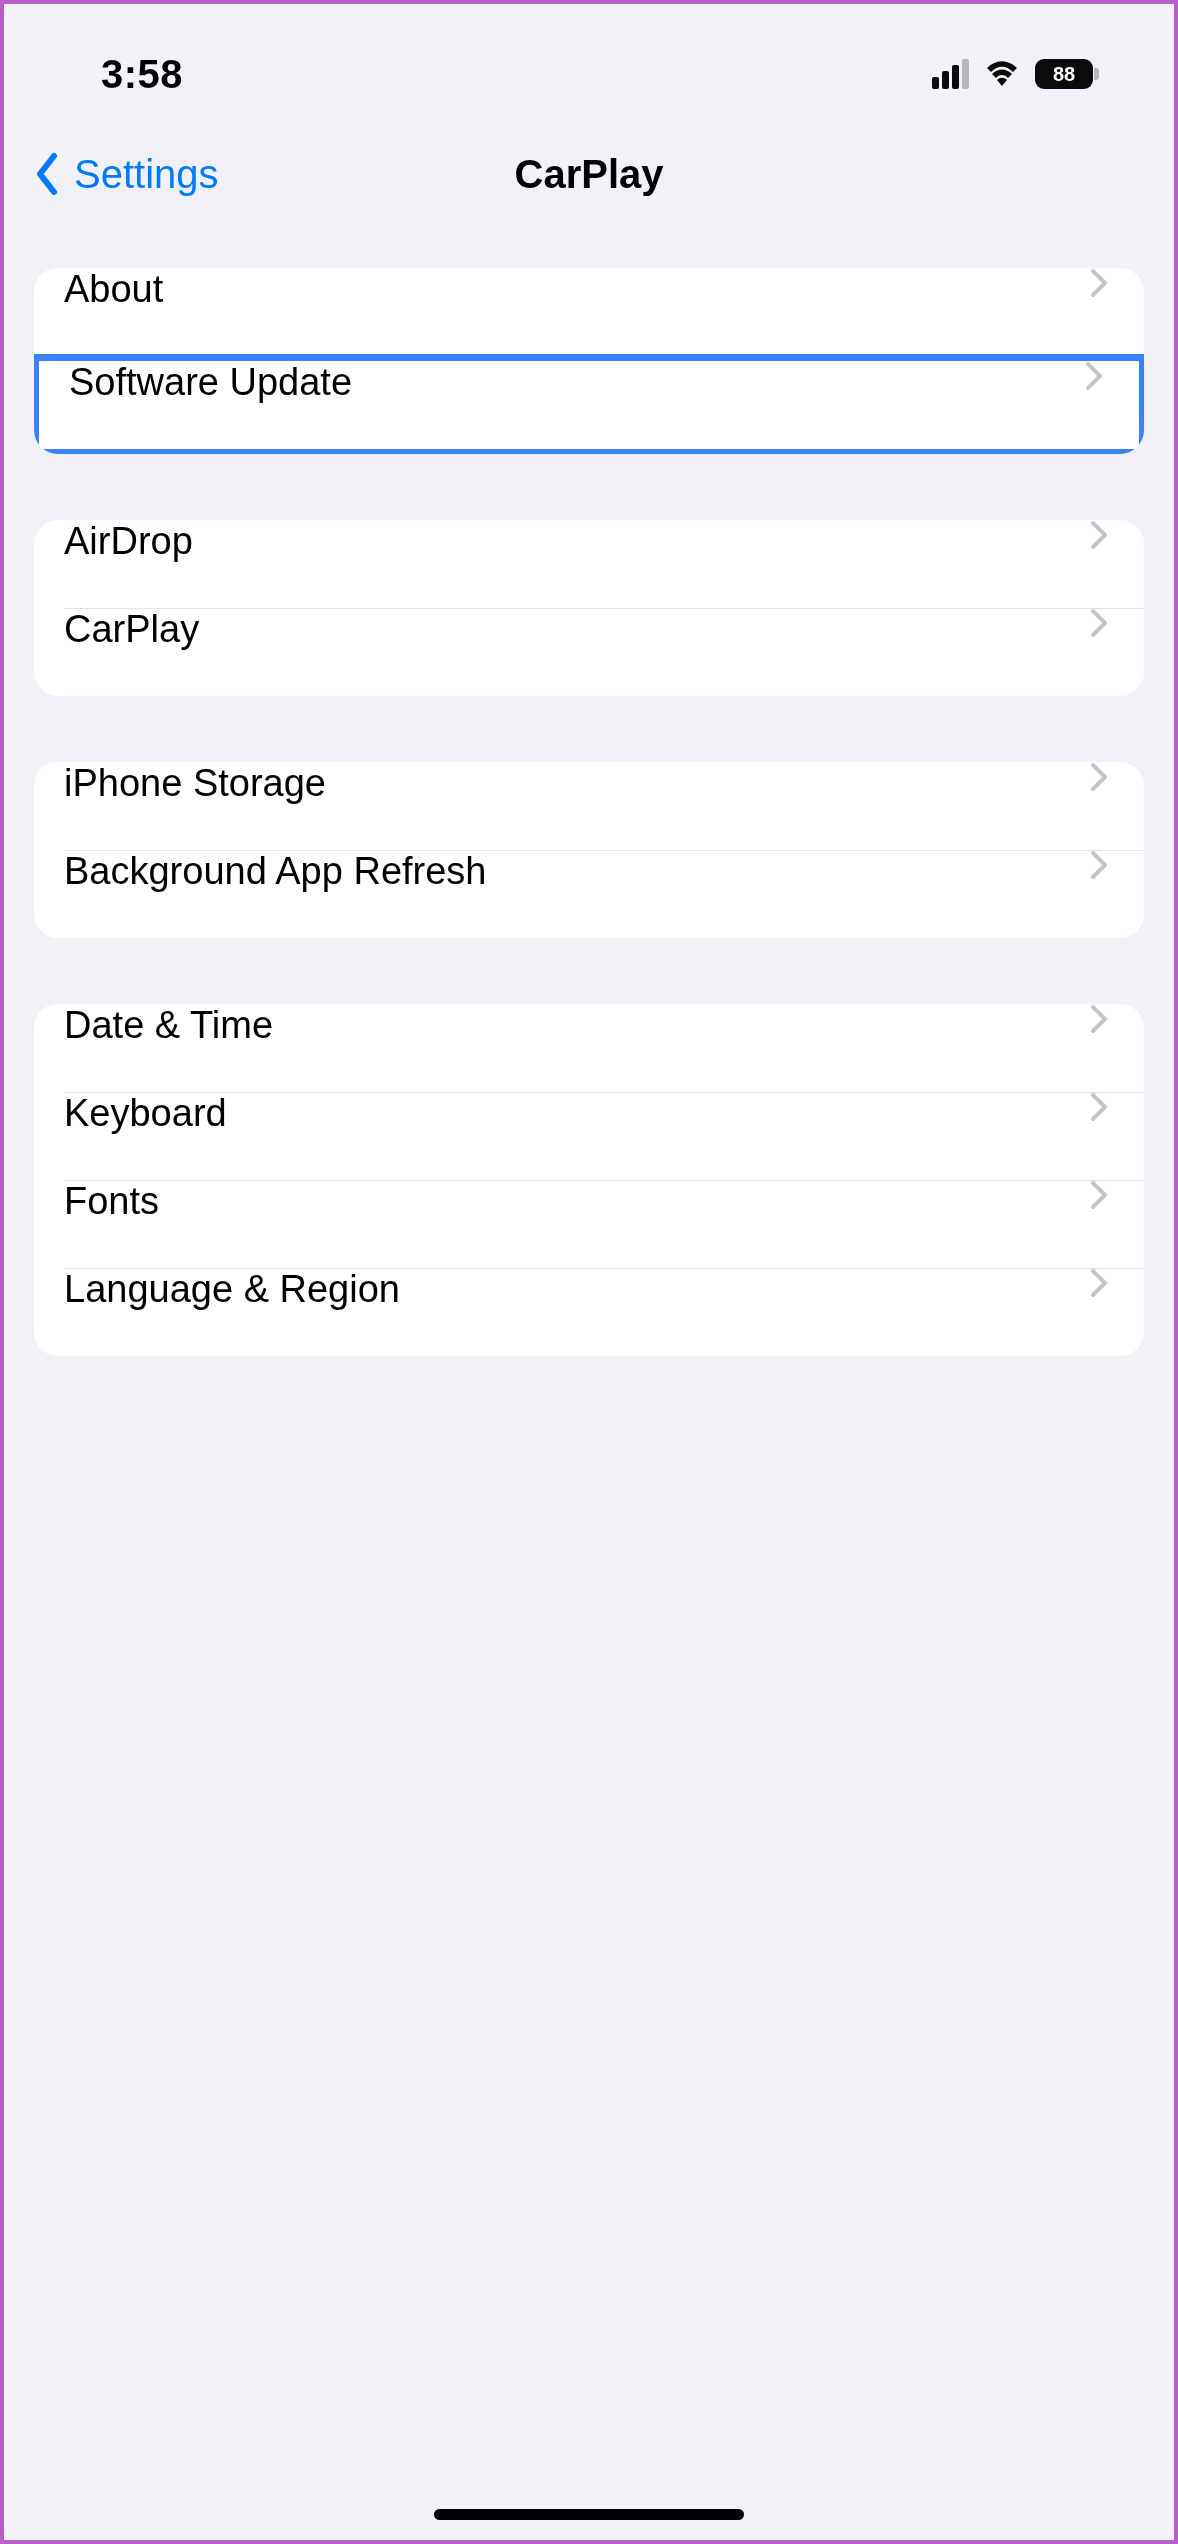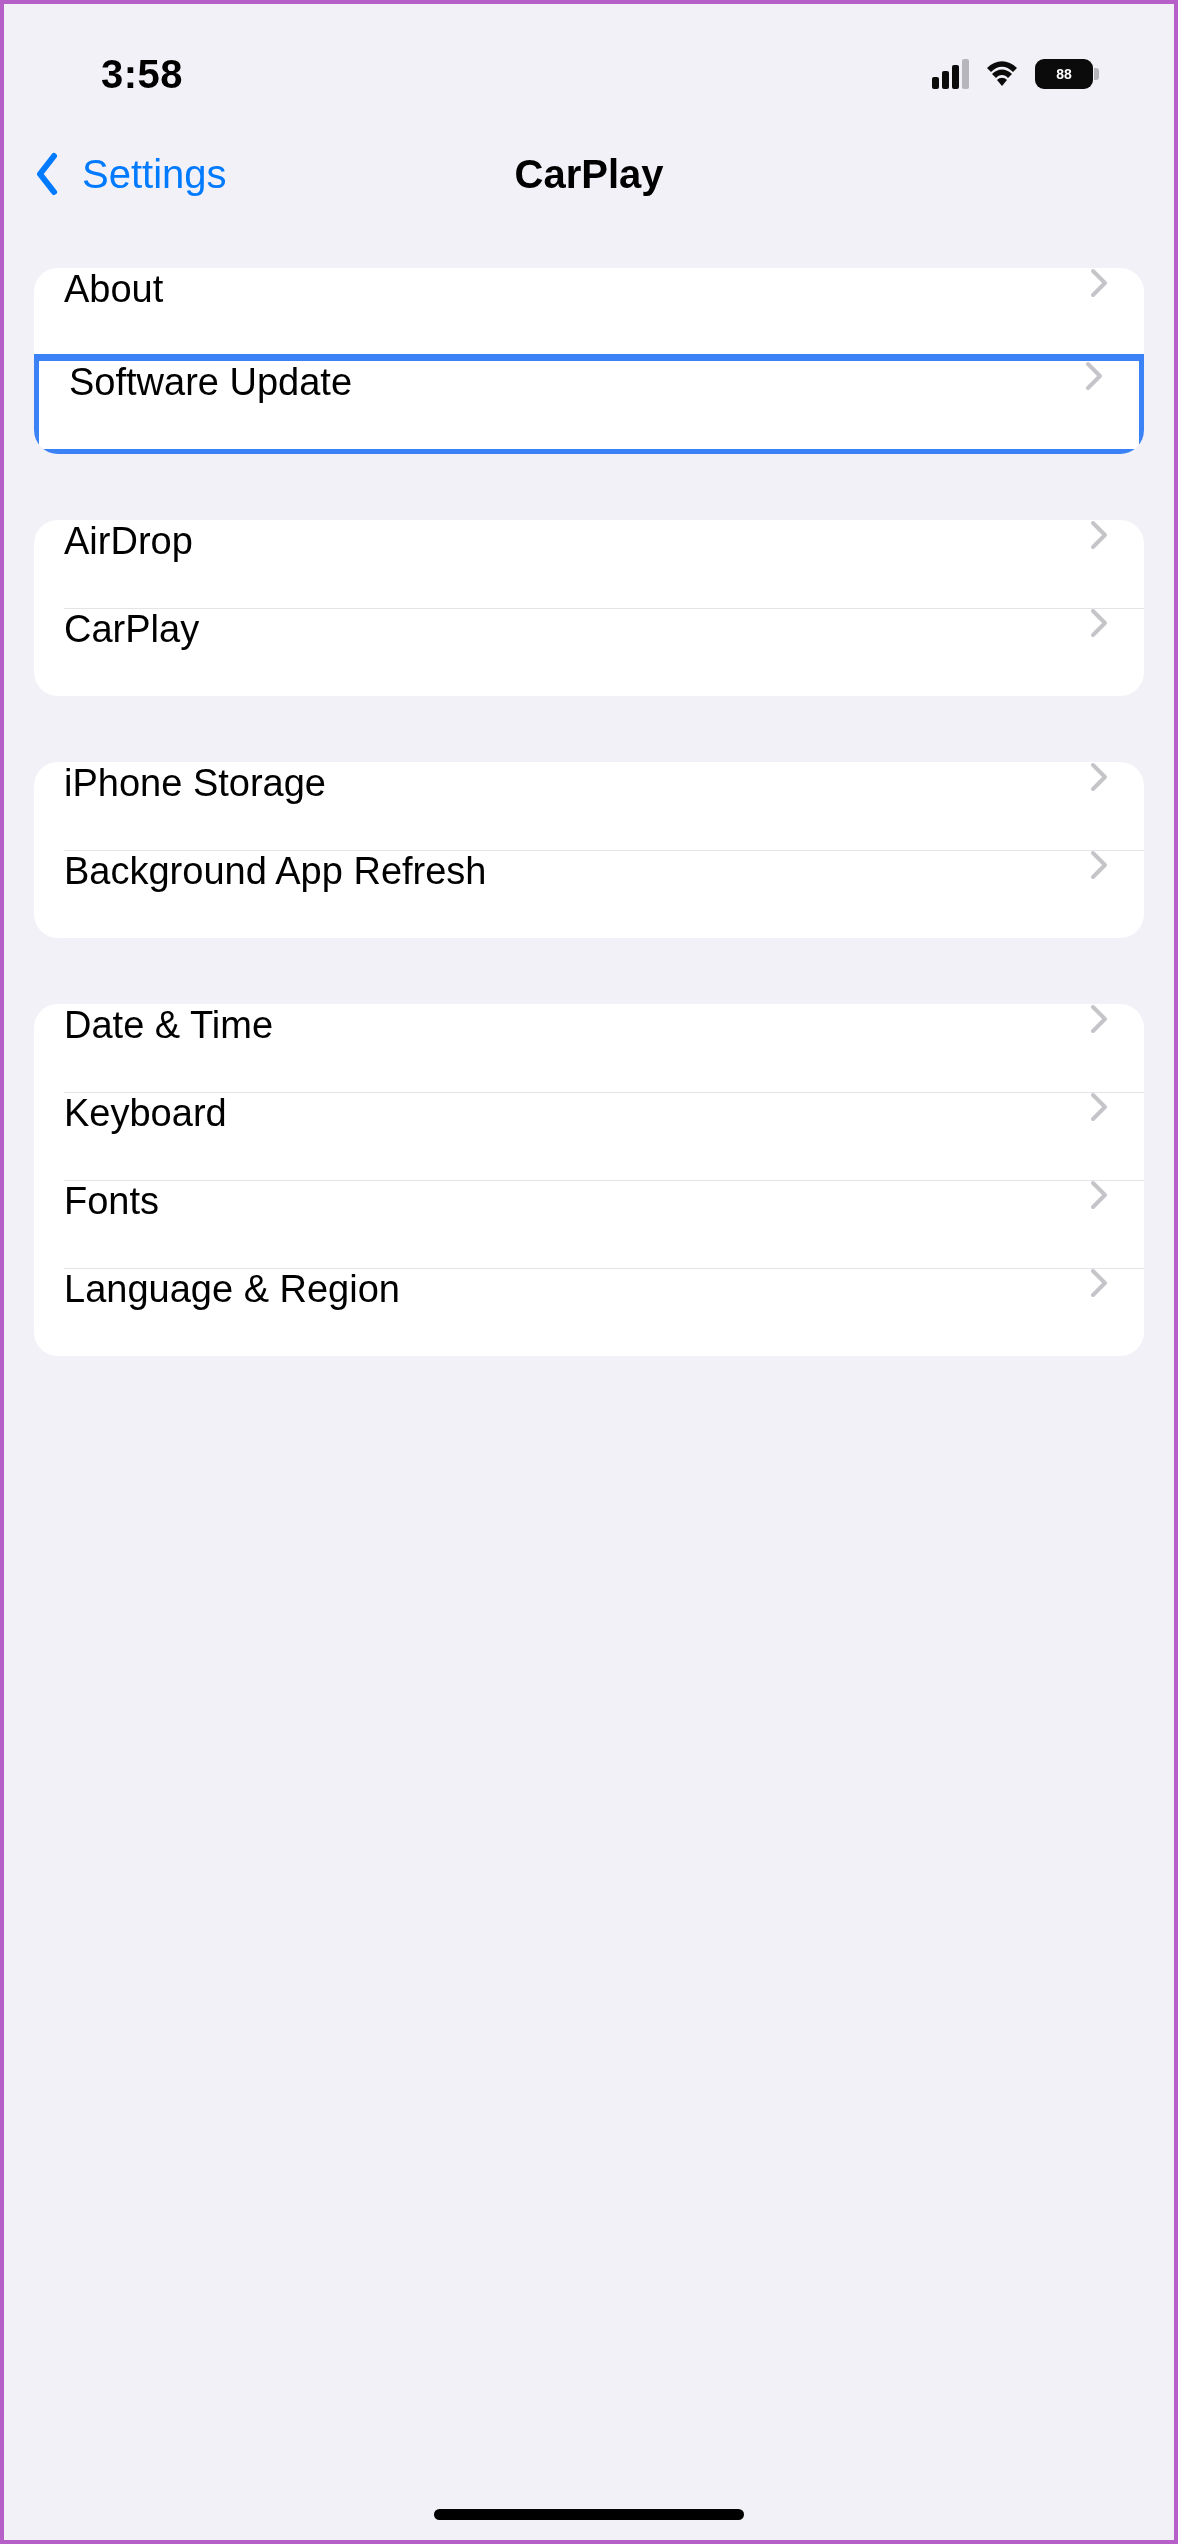--- a/index.html
+++ b/index.html
@@ -34,34 +34,34 @@
     .signal-bar.b1{height:12px}.signal-bar.b2{height:18px}.signal-bar.b3{height:24px}
     .signal-bar.b4{height:30px;background:#b6b6bb}
     .wifi-icon svg { width:38px; height:30px; display:block; }
     .battery {
       display:flex; align-items:center;
     }
     .battery-body {
       width:58px; height:30px; border-radius:9px;
       background:#0b0b0b; color:#fff;
       display:flex; align-items:center; justify-content:center;
-      font-size:14px; font-weight:700;
+      font-size:20px; font-weight:700;
       position:relative;
     }
     .battery-body::after{
       content:""; position:absolute; right:-6px; top:9px;
       width:5px; height:12px; background:#b6b6bb; border-radius:0 3px 3px 0;
     }
     .nav-bar {
       display:flex; align-items:center;
       height:100px; padding:0 28px;
       position:relative;
     }
     .back-button {
-      display:flex; align-items:center; gap:20px;
+      display:flex; align-items:center; gap:12px;
       color:#007aff; font-size:40px; font-weight:400;
       cursor:pointer;
     }
     .back-chevron svg{ width:30px; height:44px; display:block; }
     .nav-title {
       position:absolute; left:50%; transform:translateX(-50%);
       font-size:40px; font-weight:600; color:#000;
     }
     .content { padding: 44px 30px 0 30px; }
     .group {

